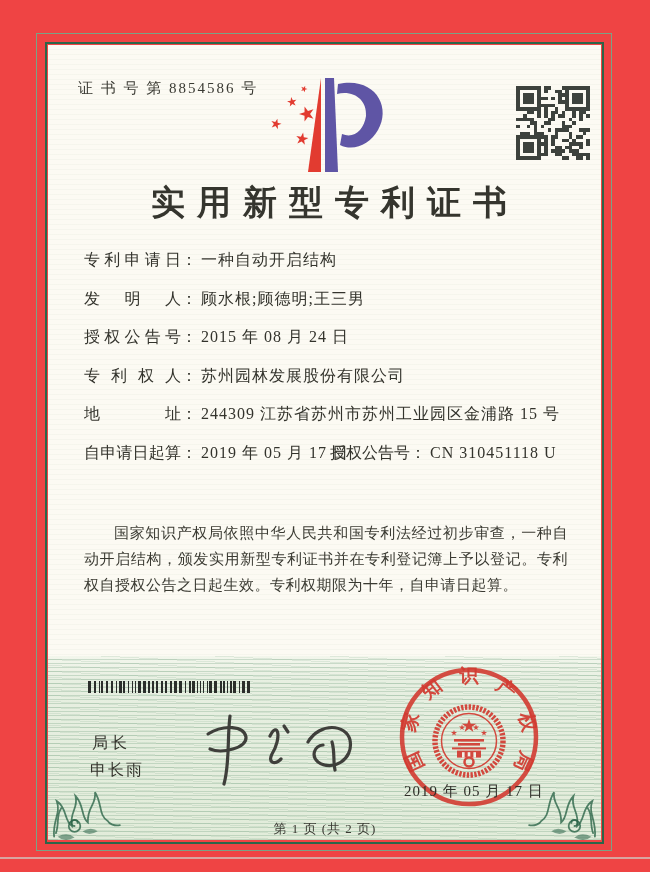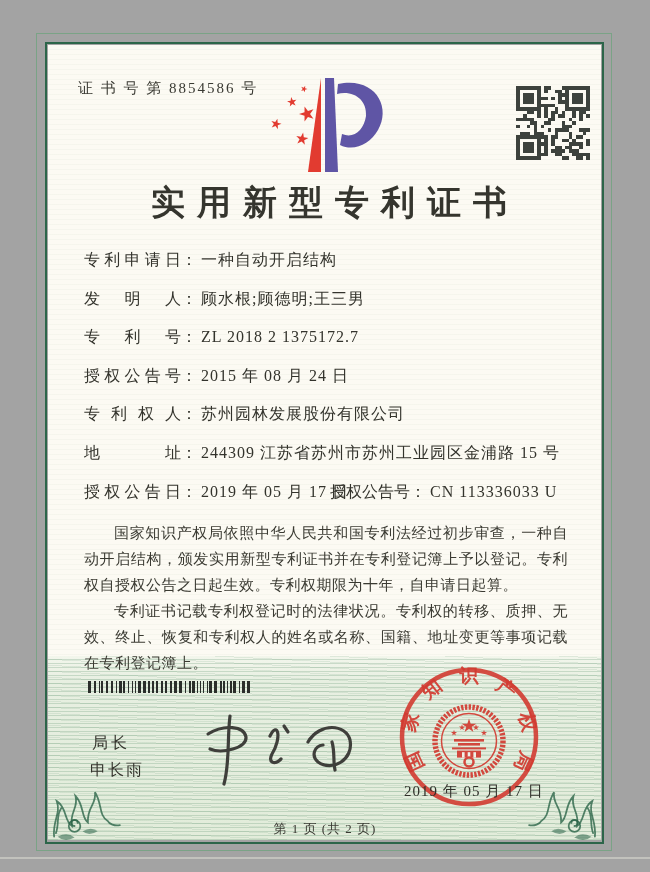--- a/index.html
+++ b/index.html
@@ -1,17 +1,17 @@
 <!DOCTYPE html>
 <html style="--seal-red: #d23b31; --frame-green: #2c6549; --panel-green: #e7efe1; --logo-red: #e23b30; --logo-purple: #5f55a5;"><head>
 <meta charset="utf-8">
 <style>
   html,body{margin:0;padding:0;}
   body{background:#e8e8e4;font-family:"Liberation Serif","DejaVu Serif",serif;}
-  .page{position:relative;width:650px;height:872px;background:#a3a3a3;overflow:hidden;margin:0 auto;}
+  .page{position:relative;width:650px;height:872px;background:#ef4444;overflow:hidden;margin:0 auto;}
 
   
   .frame-outer{position:absolute;left:36px;top:33px;width:574px;height:816px;border:1px solid #7aa386;}
   .frame-inner{position:absolute;left:45px;top:42px;width:555px;height:798px;border:2.5px solid #2c6549;}
   .paper{position:absolute;left:48px;top:45px;width:553px;height:795px;
          background:#fcfaf3;
          background-image:repeating-linear-gradient(0deg,rgba(186,203,182,.10) 0 1px,transparent 1px 5px);}
   .scan-line{position:absolute;left:0;right:0;top:857px;height:2px;background:#cfcfc8;opacity:.7;}
 
   
@@ -348,42 +348,38 @@
   <div class="title">实用新型专利证书</div>
 
   <div class="fields">
     <div class="frow">
       <span class="flabel">专利申请日</span><span class="colon">：</span><span class="fvalue">一种自动开启结构</span>
     </div>
     <div class="frow">
       <span class="flabel">发明人</span><span class="colon">：</span><span class="fvalue">顾水根;顾德明;王三男</span>
     </div>
     <div class="frow">
-      <span class="flabel">专利号</span><span class="colon">：</span><span class="fvalue">ZL 2018 2 1375172.7</span>
-    </div>
-    <div class="frow">
       <span class="flabel">授权公告号</span><span class="colon">：</span><span class="fvalue">2015 年 08 月 24 日</span>
     </div>
     <div class="frow">
       <span class="flabel">专利权人</span><span class="colon">：</span><span class="fvalue">苏州园林发展股份有限公司</span>
     </div>
     <div class="frow">
       <span class="flabel">地址</span><span class="colon">：</span><span class="fvalue">244309 江苏省苏州市苏州工业园区金浦路 15 号</span>
     </div>
     <div class="frow">
-      <span class="flabel">授权公告日</span><span class="colon">：</span><span class="fvalue">2019 年 05 月 17 日</span>
+      <span class="flabel">自申请日起算</span><span class="colon">：</span><span class="fvalue">2019 年 05 月 17 日</span>
       <span class="grant-no">
-        <span>授权公告号</span><span class="colon">：</span><span class="fvalue">CN 113336033 U</span>
+        <span>授权公告号</span><span class="colon">：</span><span class="fvalue">CN 310451118 U</span>
       </span>
     </div>
   </div>
 
   <div class="body-text">
     <p>国家知识产权局依照中华人民共和国专利法经过初步审查，一种自动开启结构，颁发实用新型专利证书并在专利登记簿上予以登记。专利权自授权公告之日起生效。专利权期限为十年，自申请日起算。</p>
-    <p>专利证书记载专利权登记时的法律状况。专利权的转移、质押、无效、终止、恢复和专利权人的姓名或名称、国籍、地址变更等事项记载在专利登记簿上。</p>
   </div>
 
   <div class="barcode">
       <i style="left:0.0px;width:3px"></i>
       <i style="left:5.8px;width:2px"></i>
       <i style="left:10.6px;width:1.2px"></i>
       <i style="left:13.4px;width:2px"></i>
       <i style="left:18.2px;width:2px"></i>
       <i style="left:23.0px;width:2px"></i>
       <i style="left:27.8px;width:1.2px"></i>

